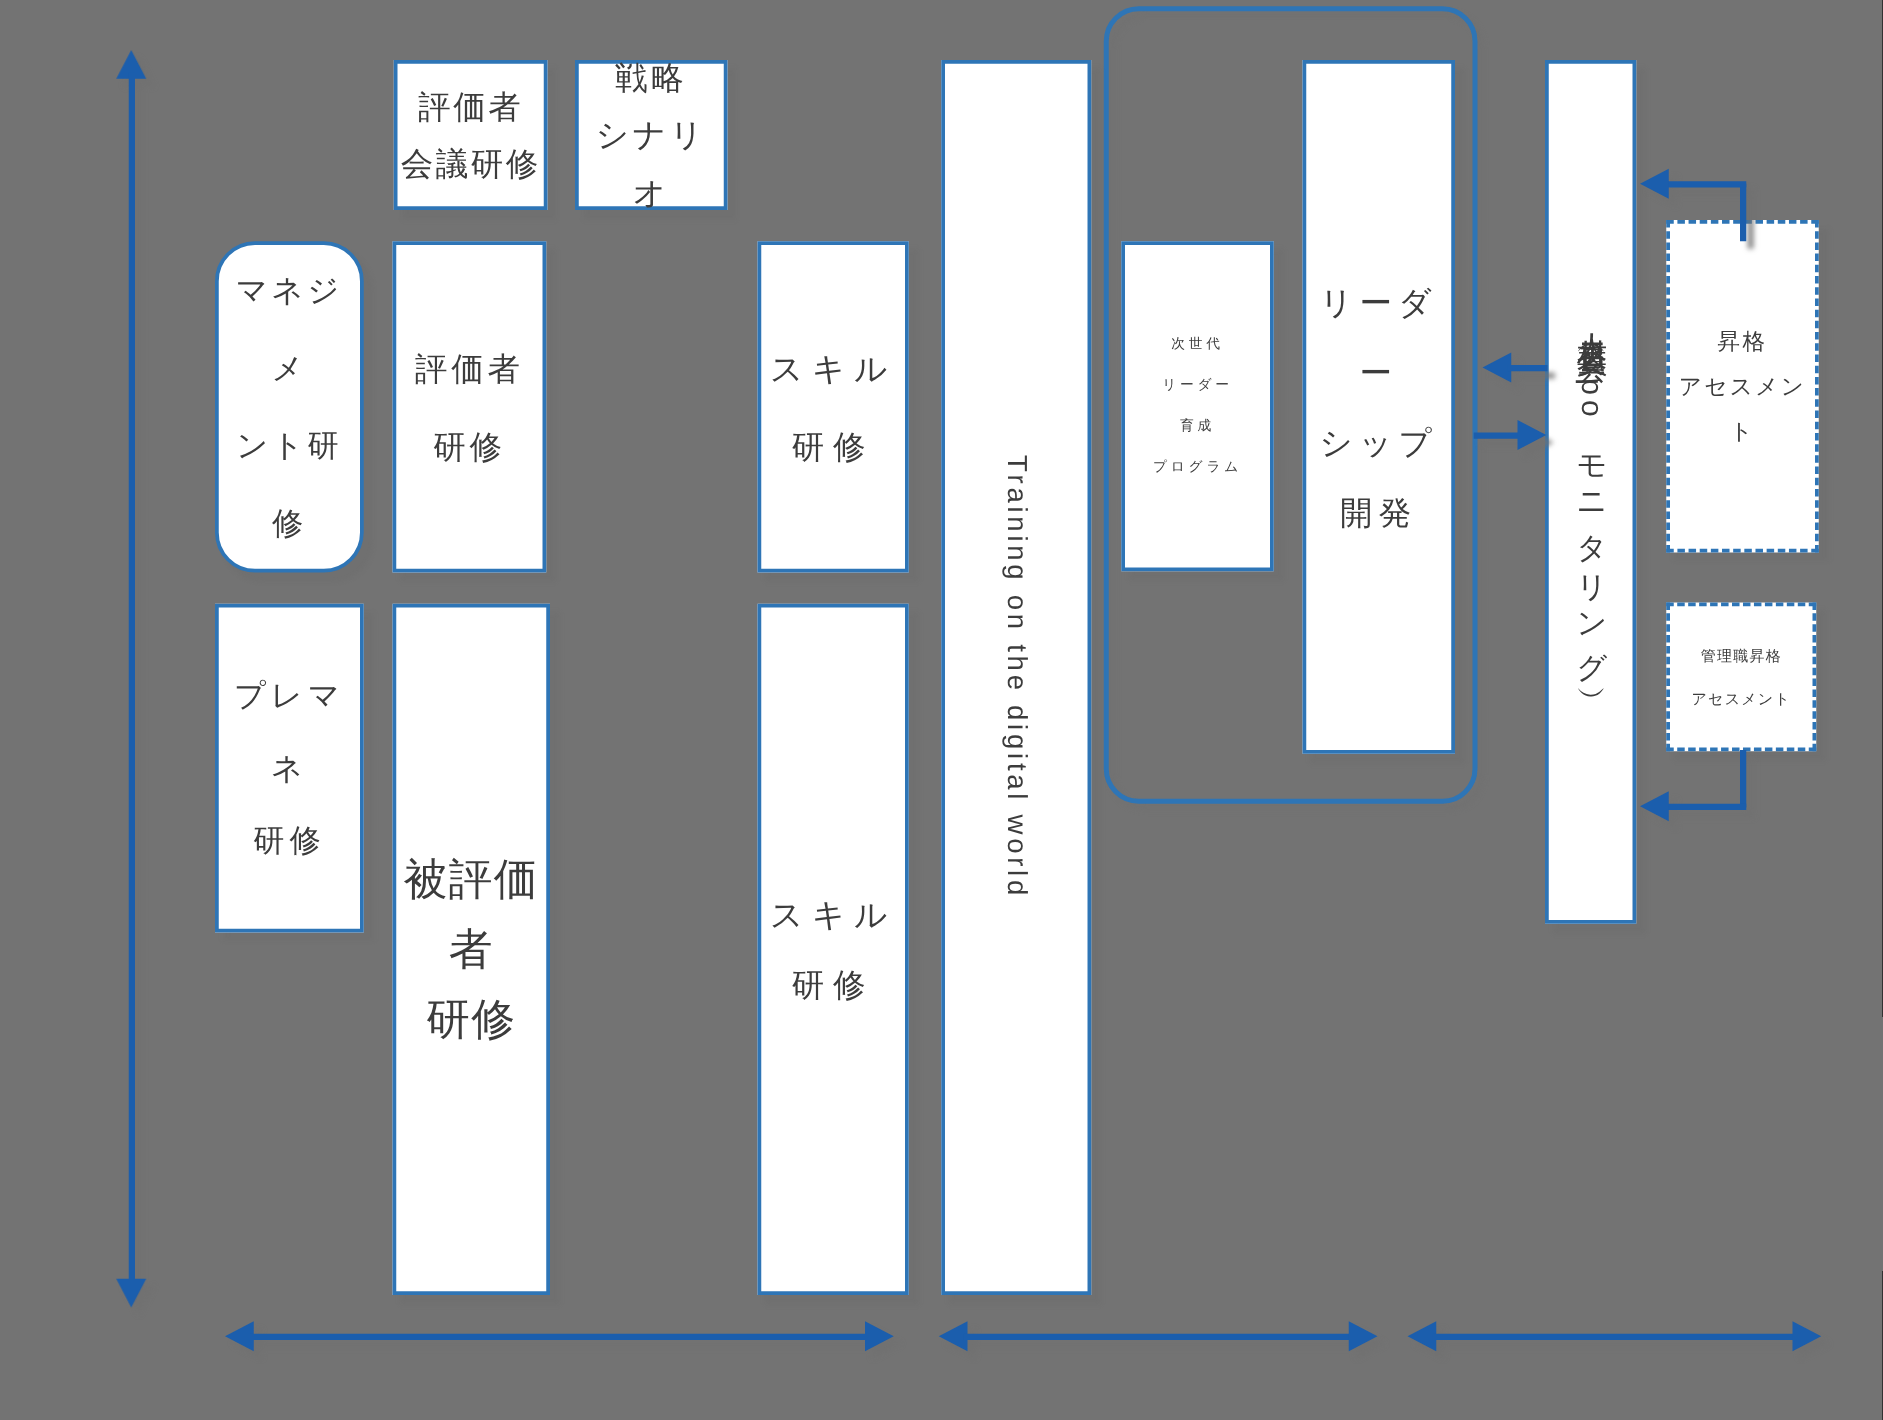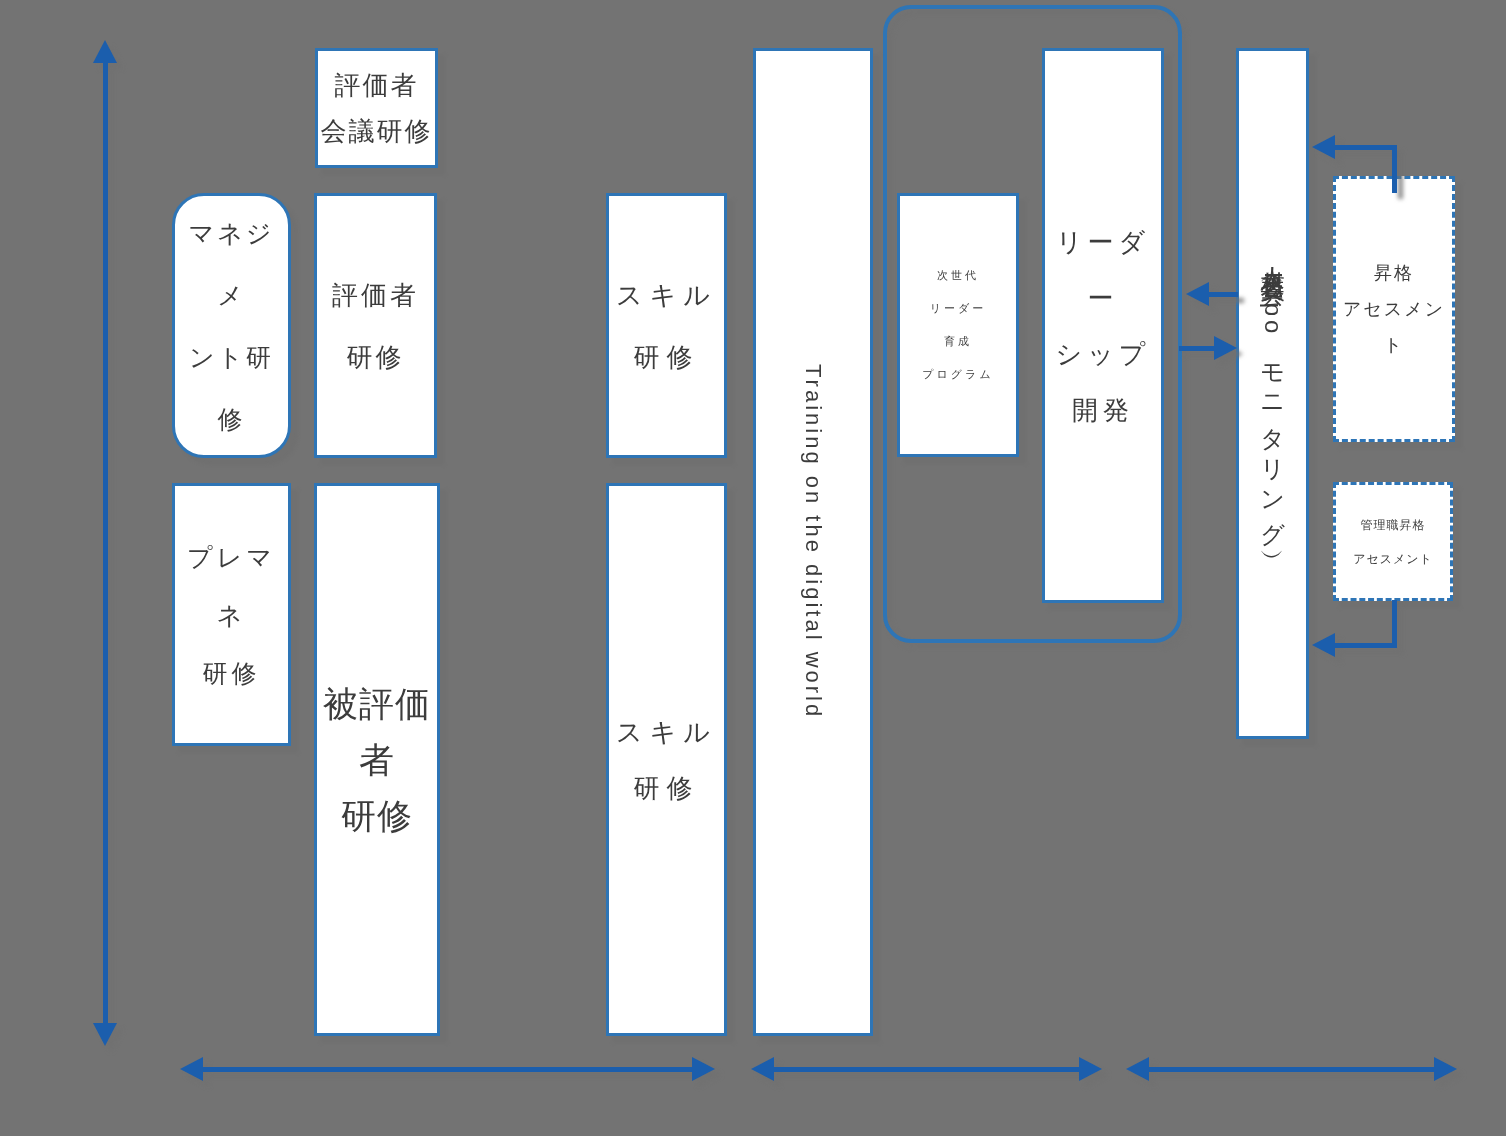--- a/index.html
+++ b/index.html
@@ -67,20 +67,24 @@
     <div class="tri tri-up" style="left:93px;top:40px;"></div>
     <div class="vline" style="left:103px;top:58px;height:968px;"></div>
     <div class="tri tri-down" style="left:93px;top:1023px;"></div>
   </div>
 
   <div id="group-frame"></div>
 
   <div class="box" id="box-evaluator-meeting">
     <span class="lbl">評価者
 会議研修</span>
+  </div>
+  <div class="box" id="box-strategy-scenario">
+    <span class="lbl">戦略
+シナリオ</span>
   </div>
   <div class="box" id="box-management">
     <span class="lbl">マネジメ
 ント研修</span>
   </div>
   <div class="box" id="box-evaluator">
     <span class="lbl">評価者
 研修</span>
   </div>
   <div class="box" id="box-skill-upper">

